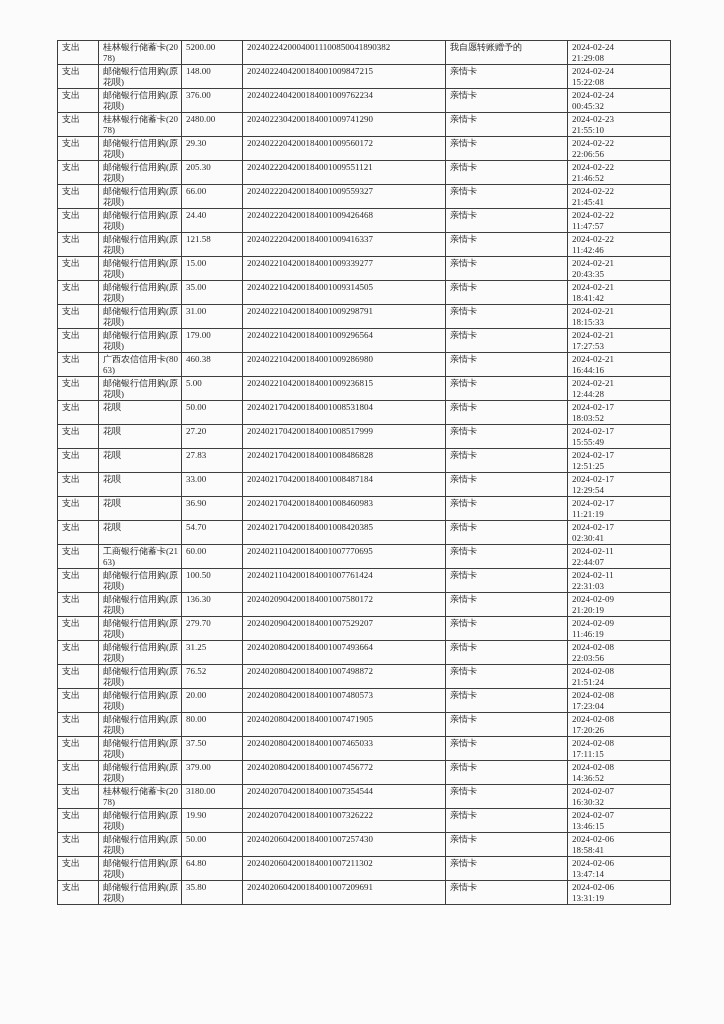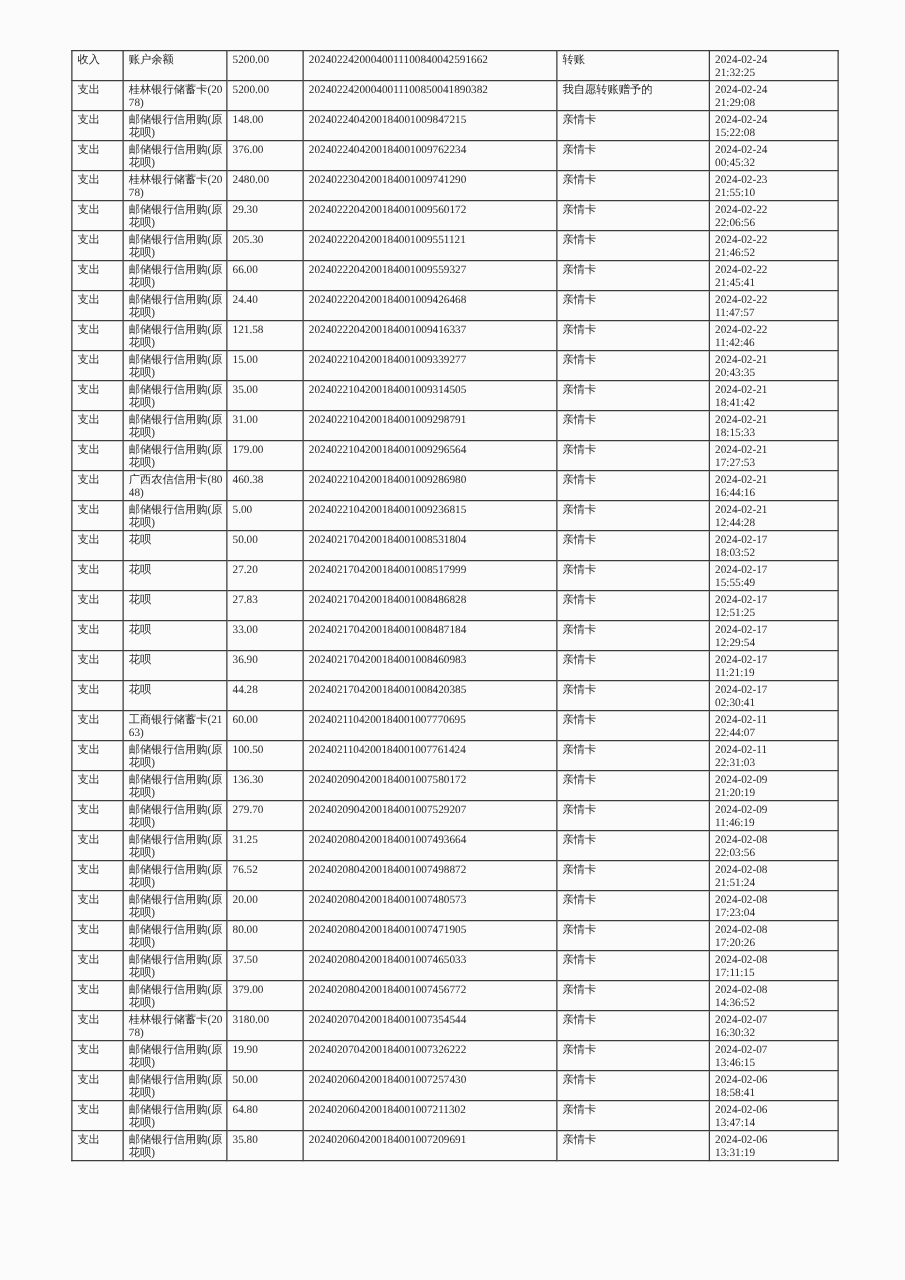--- a/index.html
+++ b/index.html
@@ -54,31 +54,20 @@
   <colgroup>
     <col style="width:41px">
     <col style="width:83px">
     <col style="width:61px">
     <col style="width:203px">
     <col style="width:122px">
     <col style="width:103px">
   </colgroup>
   <tbody>
         <tr>
-          <td>收入</td>
-          <td>账户余额</td>
-          <td>5200.00</td>
-          <td>20240224200040011100840042591662</td>
-          <td>转账</td>
-          <td>
-            <span class="dt-line">2024-02-24</span>
-            <span class="dt-line">21:32:25</span>
-          </td>
-        </tr>
-        <tr>
           <td>支出</td>
           <td>桂林银行储蓄卡(2078)</td>
           <td>5200.00</td>
           <td>20240224200040011100850041890382</td>
           <td>我自愿转账赠予的</td>
           <td>
             <span class="dt-line">2024-02-24</span>
             <span class="dt-line">21:29:08</span>
           </td>
         </tr>
@@ -209,21 +198,21 @@
           <td>179.00</td>
           <td>2024022104200184001009296564</td>
           <td>亲情卡</td>
           <td>
             <span class="dt-line">2024-02-21</span>
             <span class="dt-line">17:27:53</span>
           </td>
         </tr>
         <tr>
           <td>支出</td>
-          <td>广西农信信用卡(8048)</td>
+          <td>广西农信信用卡(8063)</td>
           <td>460.38</td>
           <td>2024022104200184001009286980</td>
           <td>亲情卡</td>
           <td>
             <span class="dt-line">2024-02-21</span>
             <span class="dt-line">16:44:16</span>
           </td>
         </tr>
         <tr>
           <td>支出</td>
@@ -287,21 +276,21 @@
           <td>2024021704200184001008460983</td>
           <td>亲情卡</td>
           <td>
             <span class="dt-line">2024-02-17</span>
             <span class="dt-line">11:21:19</span>
           </td>
         </tr>
         <tr>
           <td>支出</td>
           <td>花呗</td>
-          <td>44.28</td>
+          <td>54.70</td>
           <td>2024021704200184001008420385</td>
           <td>亲情卡</td>
           <td>
             <span class="dt-line">2024-02-17</span>
             <span class="dt-line">02:30:41</span>
           </td>
         </tr>
         <tr>
           <td>支出</td>
           <td>工商银行储蓄卡(2163)</td>

